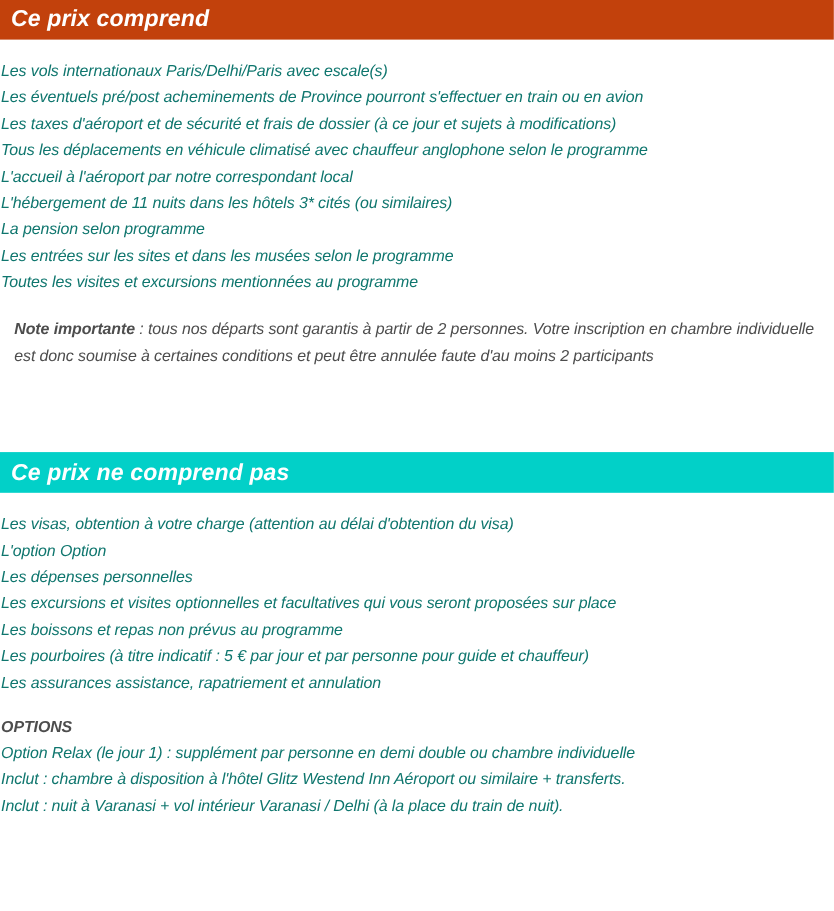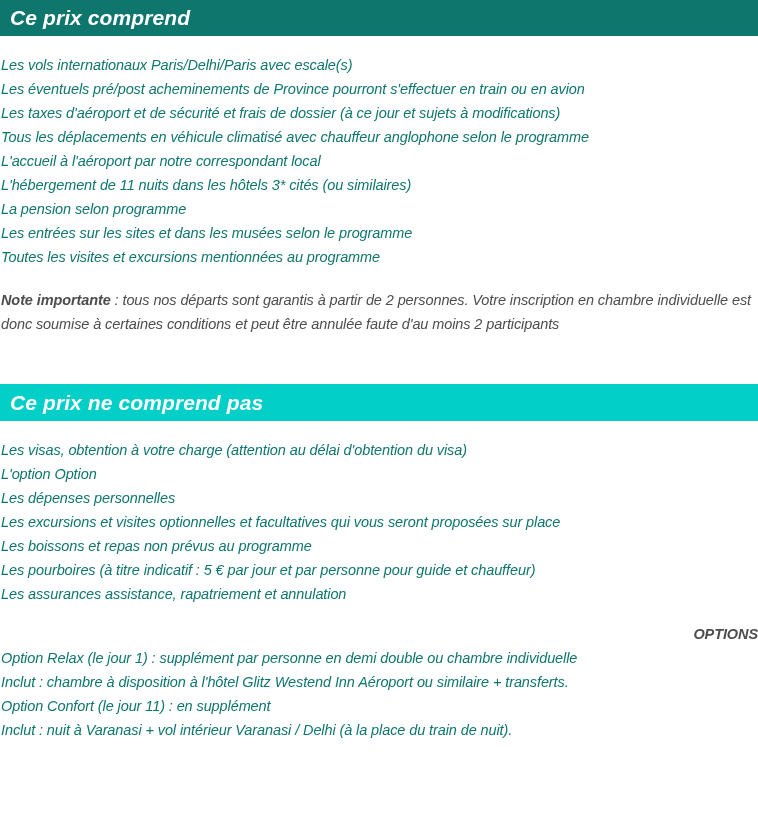--- a/index.html
+++ b/index.html
@@ -33,20 +33,21 @@
     height: 36px;
     padding-left: 10px;
     box-sizing: border-box;
     letter-spacing: 0.1px;
     white-space: nowrap;
     overflow: hidden;
   }
   .banner.second {
     height: 37px;
     line-height: 37px;
+    margin-top: 27px;
   }
 
   
   .list {
     padding: 0;
     margin: 0;
     list-style: none;
   }
   .line {
     font-family: "Liberation Sans", "DejaVu Sans", sans-serif;
@@ -64,44 +65,43 @@
   .sp-after-note    { height: 48px; }
   .sp-after-banner2 { height: 17px; }
   .sp-before-options{ height: 16px; }
 
   .note {
     font-family: "Liberation Sans", "DejaVu Sans", sans-serif;
     font-style: italic;
     font-size: 14.5px;
     line-height: 24px;
     color: #4d4d4d;
-    padding-left: 1px;
+    padding-left: 13px;
     letter-spacing: -0.1px;
   }
   .note .lead {
     font-weight: bold;
   }
   .options-title {
     font-family: "Liberation Sans", "DejaVu Sans", sans-serif;
     font-style: italic;
     font-weight: bold;
     font-size: 14.5px;
     line-height: 24px;
     color: #4d4d4d;
     padding-left: 1px;
     letter-spacing: -0.1px;
-    text-align: right;
   }
 </style>
 </head>
 <body>
 
 <div class="page">
 
-  <div class="banner" style="background: #0f766e; color: rgb(255, 255, 255);">Ce prix comprend</div>
+  <div class="banner" style="background: #c2410c; color: rgb(255, 255, 255);">Ce prix comprend</div>
 
   <div class="sp-after-banner1"></div>
 
   <ul class="list" id="included-list">
       <li class="line">Les vols internationaux Paris/Delhi/Paris avec escale(s)</li>
       <li class="line">Les éventuels pré/post acheminements de Province pourront s'effectuer en train ou en avion</li>
       <li class="line">Les taxes d'aéroport et de sécurité et frais de dossier (à ce jour et sujets à modifications)</li>
       <li class="line">Tous les déplacements en véhicule climatisé avec chauffeur anglophone selon le programme</li>
       <li class="line">L'accueil à l'aéroport par notre correspondant local</li>
       <li class="line">L'hébergement de 11 nuits dans les hôtels 3* cités (ou similaires)</li>
@@ -132,17 +132,16 @@
       <li class="line">Les assurances assistance, rapatriement et annulation</li>
     </ul>
 
   <div class="sp-before-options"></div>
 
   <div class="options-title">OPTIONS</div>
 
   <ul class="list" id="options-list">
       <li class="line">Option Relax (le jour 1) : supplément par personne en demi double ou chambre individuelle</li>
       <li class="line">Inclut : chambre à disposition à l'hôtel Glitz Westend Inn Aéroport ou similaire + transferts.</li>
-      <li class="line">Option Confort (le jour 11) : en supplément</li>
       <li class="line">Inclut : nuit à Varanasi + vol intérieur Varanasi / Delhi (à la place du train de nuit).</li>
     </ul>
 
 </div>
 
 </body></html>

